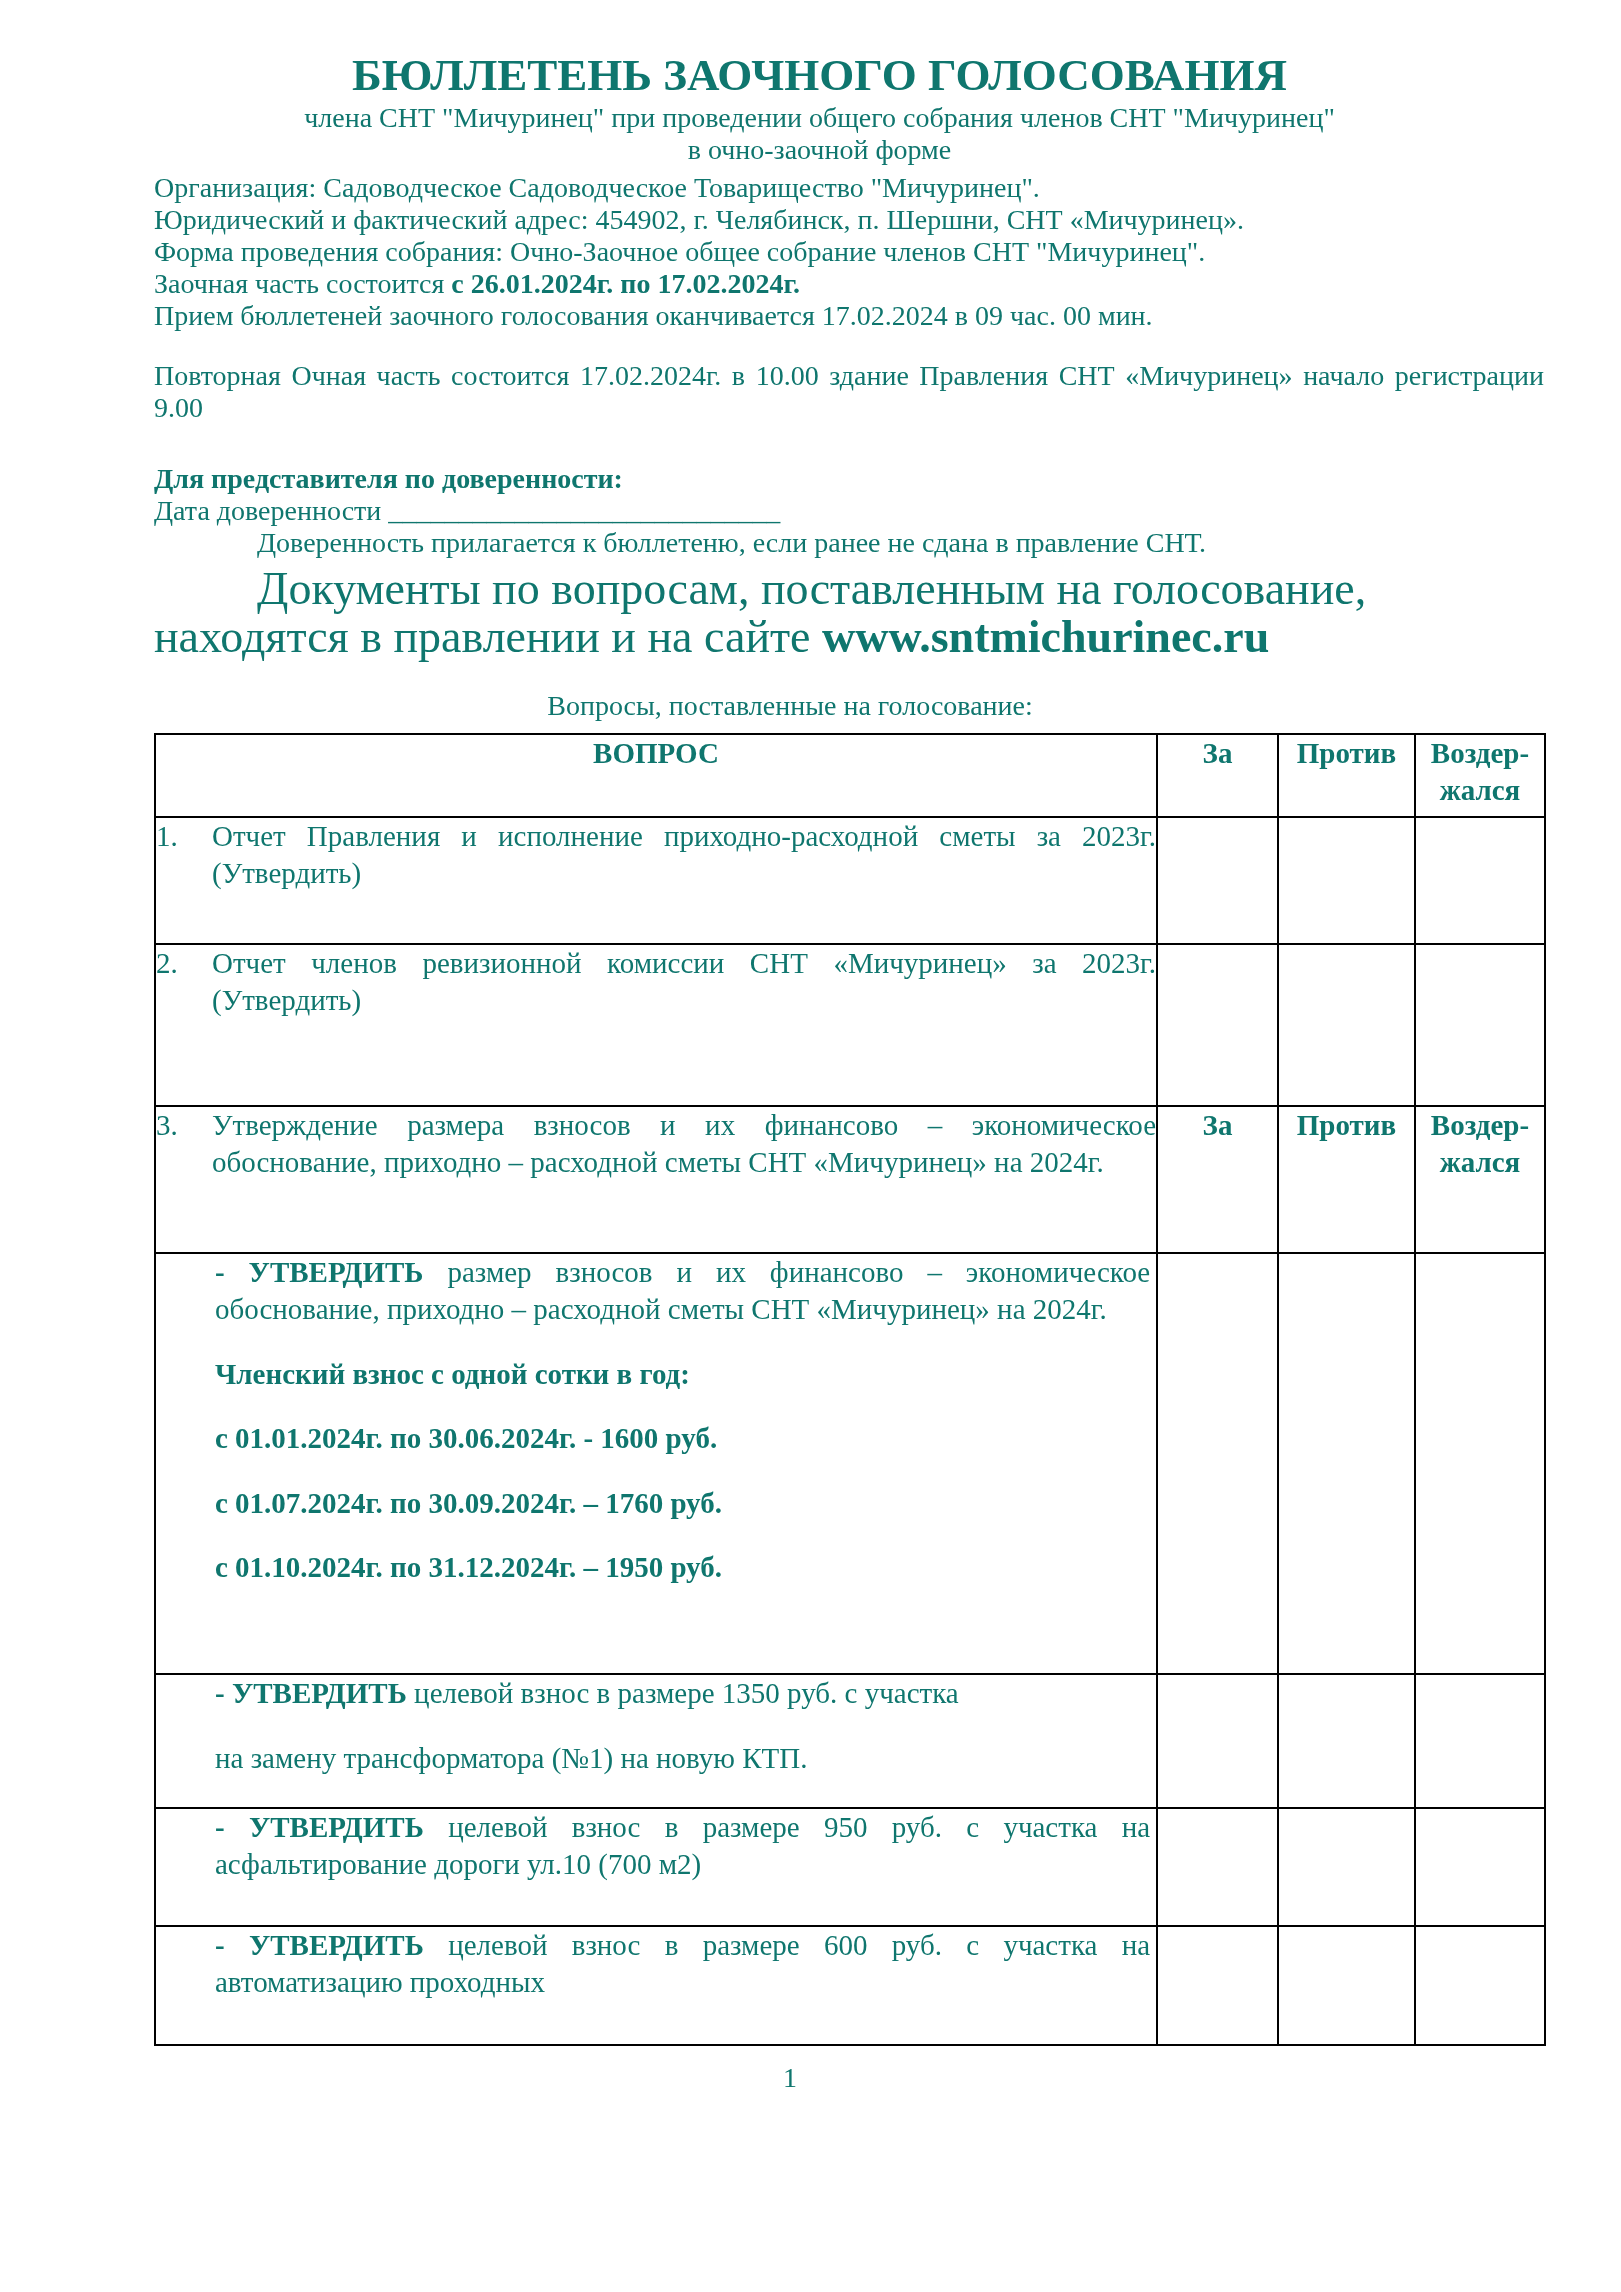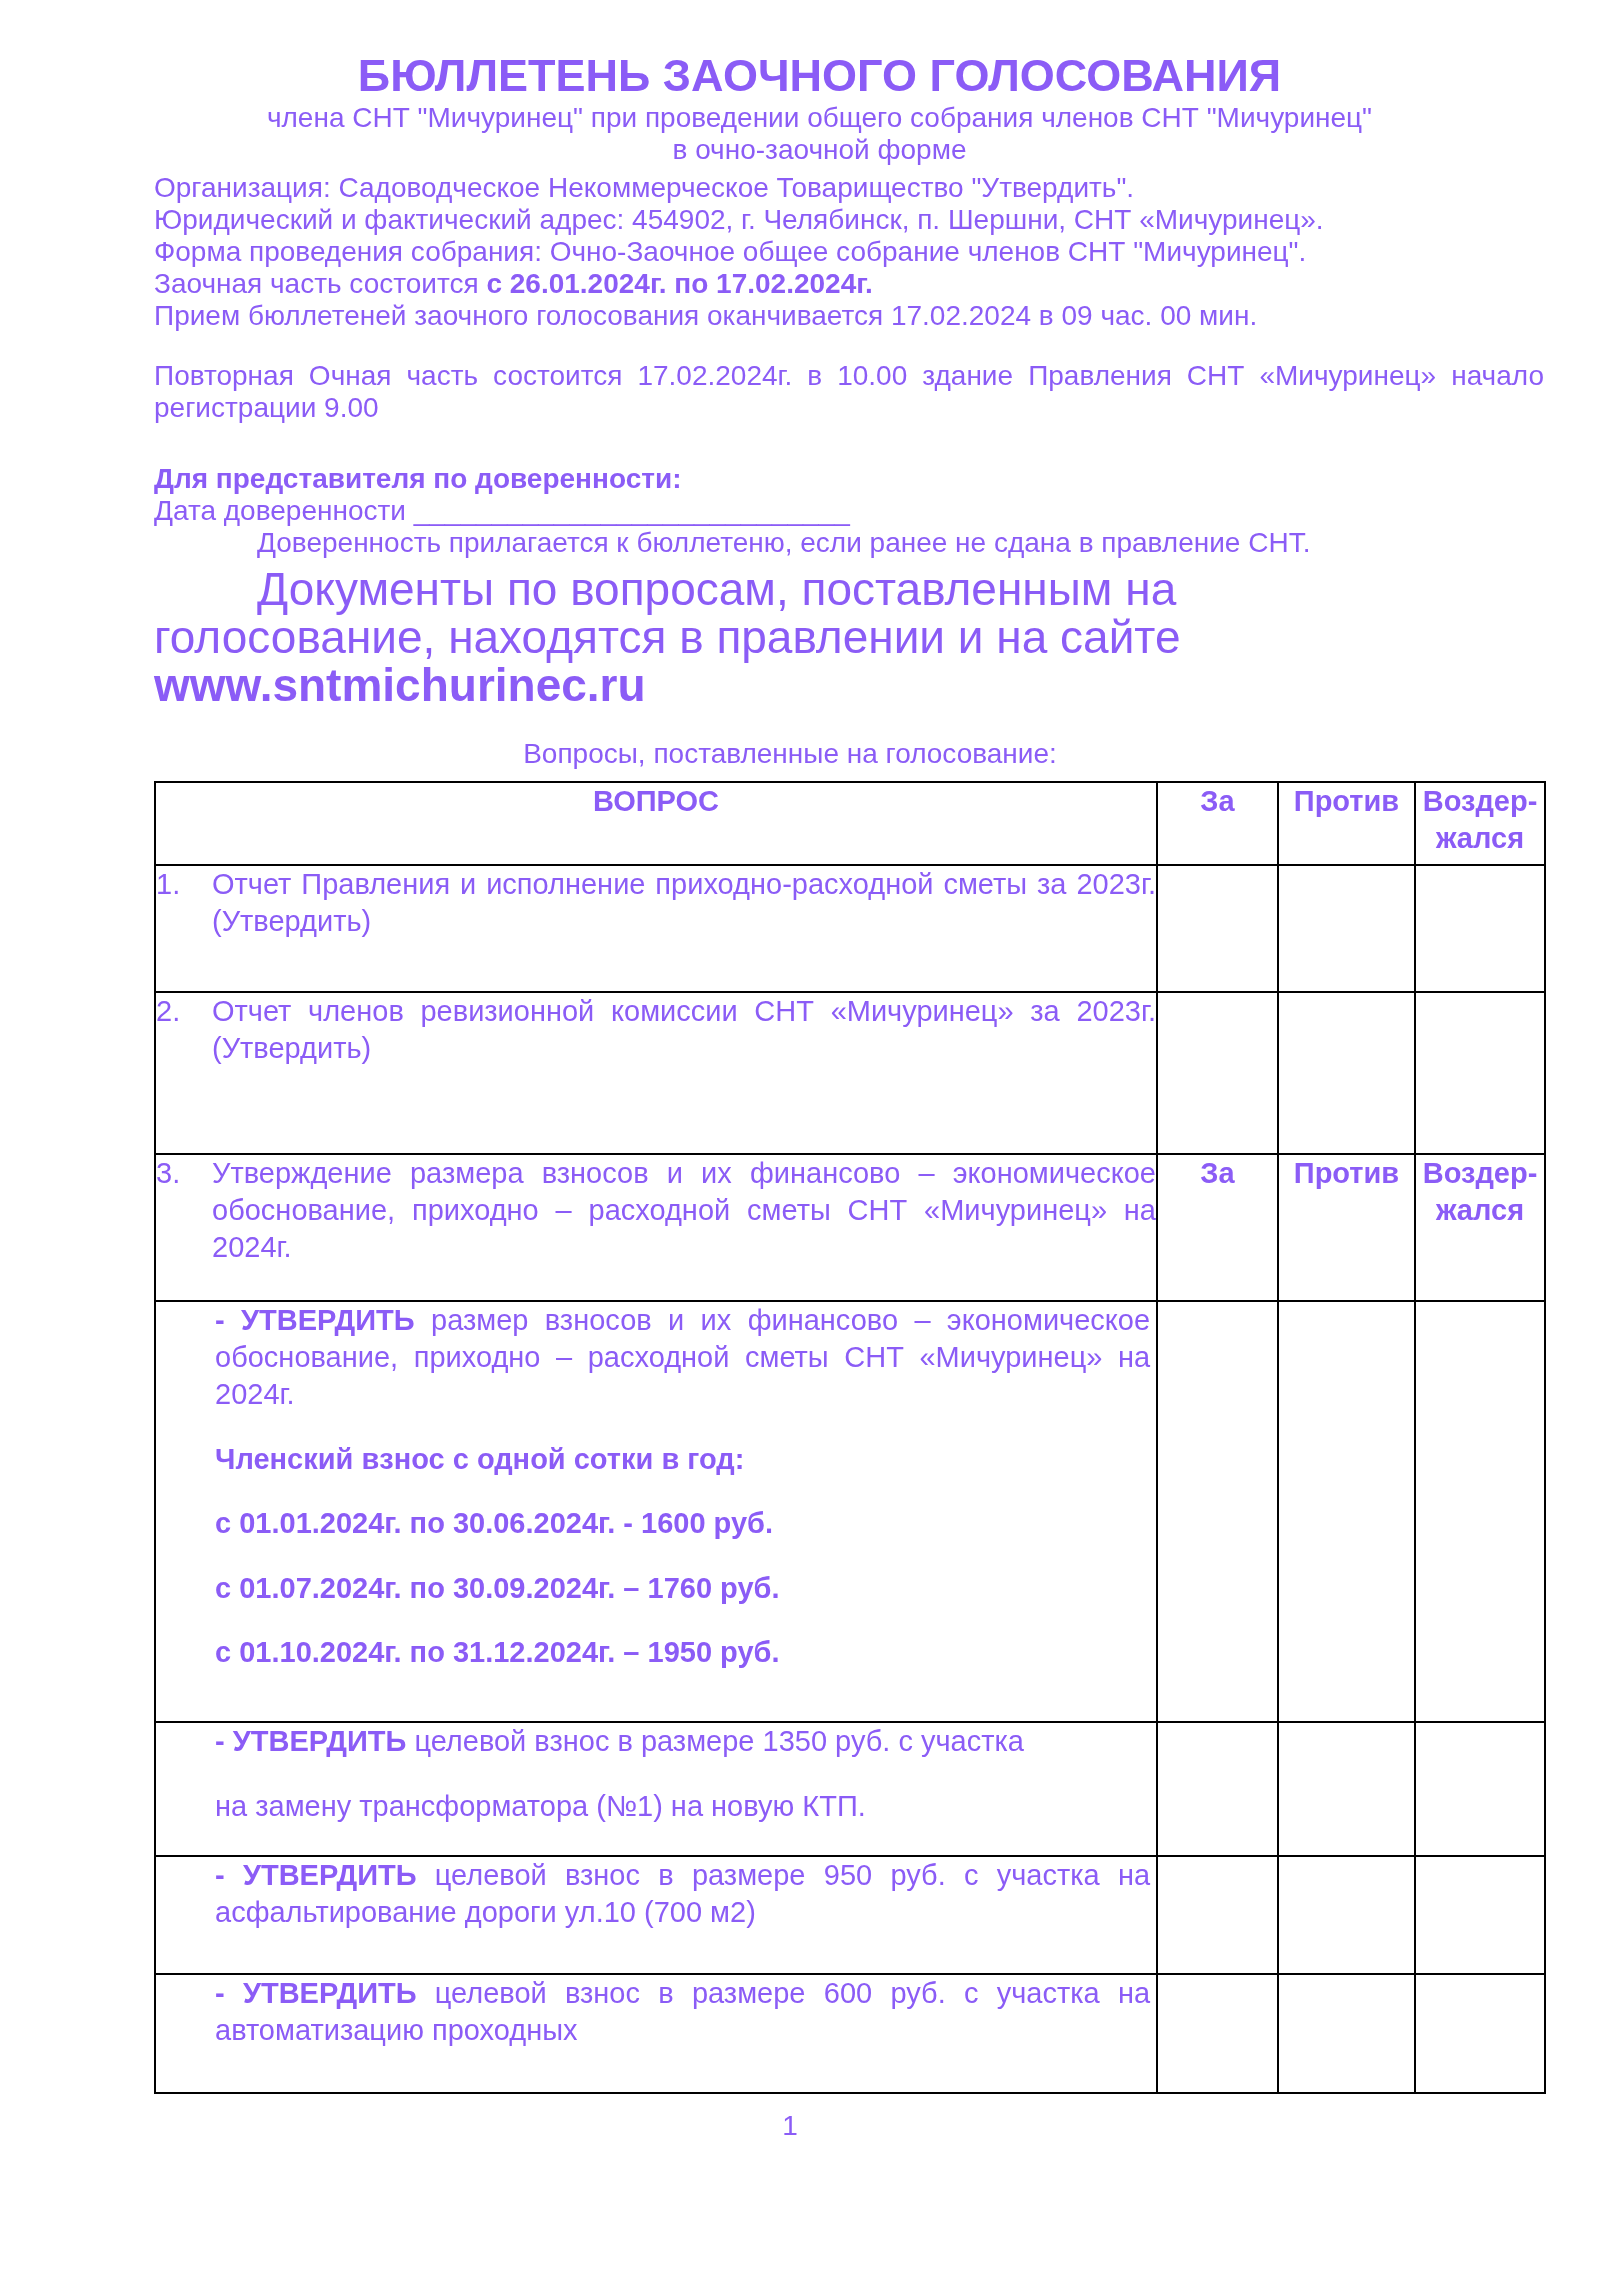--- a/index.html
+++ b/index.html
@@ -1,20 +1,20 @@
 <!DOCTYPE html>
 <html><head>
 <meta charset="utf-8">
 <style>
   html, body { margin:0; padding:0; background:#ffffff; }
   .page {
     position:relative;
     width:1621px; height:2293px;
-    background:#ffffff; color:#8b5cf6;
-    font-family:Liberation Sans, sans-serif;
+    background:#ffffff; color:#0f766e;
+    font-family:Liberation Serif, serif;
     font-size:28px; line-height:32px;
     box-sizing:border-box;
     padding:39px 77px 0 154px;
     overflow:hidden;
   }
   p { margin:0; }
   .title {
     font-size:45px; line-height:49px; font-weight:bold;
     text-align:center; margin:11.8px 59px 2px 0;
   }
@@ -77,21 +77,21 @@
 </style>
 </head>
 <body>
 
 <div class="page">
 
   <div class="title">БЮЛЛЕТЕНЬ ЗАОЧНОГО ГОЛОСОВАНИЯ</div>
   <div class="center subtitle">члена СНТ "Мичуринец" при проведении общего собрания членов СНТ "Мичуринец"</div>
   <div class="center subtitle">в очно-заочной форме</div>
 
-  <p style="margin-top:5.9px;">Организация: Садоводческое Некоммерческое Товарищество "Утвердить".</p>
+  <p style="margin-top:5.9px;">Организация: Садоводческое Садоводческое Товарищество "Мичуринец".</p>
   <p>Юридический и фактический адрес: 454902, г. Челябинск, п. Шершни, СНТ «Мичуринец».</p>
   <p>Форма проведения собрания: Очно-Заочное общее собрание членов СНТ "Мичуринец".</p>
   <p><span>Заочная часть состоится </span><span class="bold">с 26.01.2024г. по 17.02.2024г.</span></p>
   <p>Прием бюллетеней заочного голосования оканчивается 17.02.2024 в 09 час. 00 мин.</p>
 
   <p class="justify gap-md">Повторная Очная часть состоится 17.02.2024г. в 10.00 здание Правления СНТ «Мичуринец» начало регистрации 9.00</p>
 
   <p class="bold gap-lg">Для представителя по доверенности:</p>
   <p><span>Дата доверенности </span><span>____________________________</span></p>
   <p class="indent">Доверенность прилагается к бюллетеню, если ранее не сдана в правление СНТ.</p>

